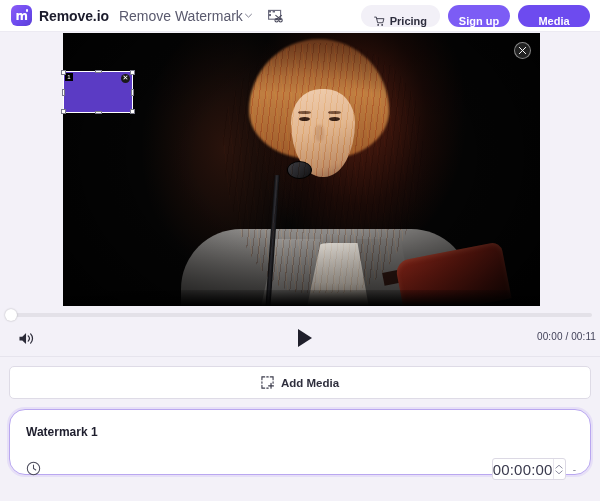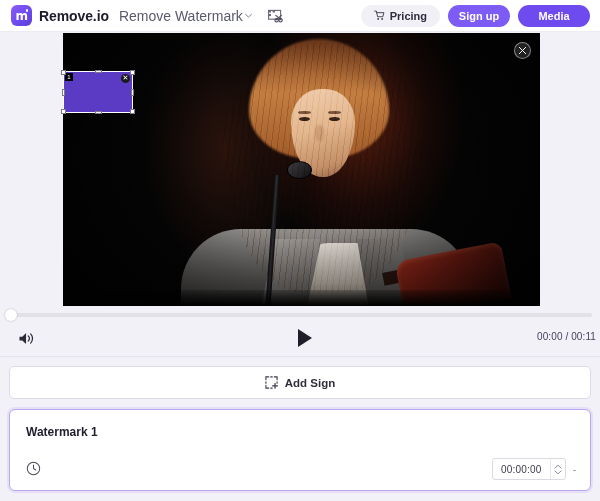--- a/index.html
+++ b/index.html
@@ -43,21 +43,21 @@
   }
   .chev { width: 9px; height: 9px; display: block; }
   .cut-icon { margin-left: 14px; width: 16px; height: 16px; display:block; cursor:pointer; }
 
   .header-right {
     margin-left: auto; display: flex; align-items: center; gap: 8px;
     margin-right: 10px;
   }
   .btn {
     border-radius: 12px; font-size: 11px; font-weight: bold;
-    display: flex; align-items: center; justify-content: center;
+    display: flex; align-items: flex-end; justify-content: center;
     cursor: pointer; border: none; white-space: nowrap;
   }
   .btn-pricing {
     background: #f2f0f7; color: #2d2d3d; height: 22px; padding: 0 13px; gap: 5px;
   }
   .btn-signup { background: #7c5cf5; color: #fff; height: 22px; width: 62px; }
   .btn-export { background: #6d4bef; color: #fff; height: 22px; width: 72px; }
   .cart-icon { width: 11px; height: 11px; display: block; }
 
   
@@ -243,39 +243,39 @@
     position: absolute; left: 9px; top: 366px; width: 582px; height: 33px;
     background: #ffffff; border: 1px solid #dedbe6; border-radius: 5px;
     display: flex; align-items: center; justify-content: center;
     gap: 7px; cursor: pointer;
   }
   .add-area-label { font-size: 11.5px; color: #2f2f3d; font-weight: bold; }
   .addarea-icon { width: 13px; height: 13px; display: block; }
 
   
   .wm-panel {
-    position: absolute; left: 9px; top: 409px; width: 582px; height: 82px;
-    background: #ffffff; border: 1px solid #b9a7f0; border-radius: 6px;
+    position: absolute; left: 9px; top: 409px; width: 582px; height: 66px;
+    background: #ffffff; border: 1px solid #b9a7f0; border-radius: 16px;
     box-shadow: 0 0 0 2px rgba(160,130,240,0.16);
   }
   .wm-title {
     position: absolute; left: 16px; top: 15px;
     font-size: 12px; font-weight: bold; color: #1e1e2d;
   }
   .clock-icon { position: absolute; left: 16px; top: 51px; width: 15px; height: 15px; display:block; }
   .time-row {
     position: absolute; right: 14px; top: 48px;
     display: flex; align-items: center; gap: 7px;
   }
   .time-input {
     width: 74px; height: 22px; border: 1px solid #dcd9e4; border-radius: 3px;
     background: #fff; display: flex; align-items: center; cursor: text;
   }
   .time-val {
-    flex: 1; text-align: center; font-size: 10px; color: #3a3a4d;
+    flex: 1; text-align: center; font-size: 15px; color: #3a3a4d;
     letter-spacing: 0.2px;
   }
   .spin {
     width: 15px; height: 100%; border-left: 1px solid #e8e6ee;
     display: flex; flex-direction: column; align-items: center;
     justify-content: center; gap: 1px; cursor: pointer;
   }
   .spin svg { display: block; }
   .dash { font-size: 10px; color: #8a8a99; }
 </style>
@@ -387,21 +387,21 @@
   <div class="divider"></div>
 
   <div class="add-area">
     <svg class="addarea-icon" viewBox="0 0 14 14">
       <path d="M1 4 V1 H4" fill="none" stroke="#3a3a4a" stroke-width="1.2" stroke-linecap="round"></path>
       <path d="M10 1 H13 V4" fill="none" stroke="#3a3a4a" stroke-width="1.2" stroke-linecap="round"></path>
       <path d="M1 10 V13 H4" fill="none" stroke="#3a3a4a" stroke-width="1.2" stroke-linecap="round"></path>
       <path d="M6.2 1 H7.8 M6.2 13 H7.8 M1 6.2 V7.8 M13 6.2 V7.8" stroke="#3a3a4a" stroke-width="1.2" stroke-linecap="round"></path>
       <path d="M10.8 8 V13.2 M8.2 10.6 H13.4" stroke="#3a3a4a" stroke-width="1.3" stroke-linecap="round"></path>
     </svg>
-    <span class="add-area-label">Add Sign</span>
+    <span class="add-area-label">Add Media</span>
   </div>
 
   <div class="wm-panel">
     <div class="wm-title">Watermark 1</div>
 
     <svg class="clock-icon" viewBox="0 0 16 16">
       <circle cx="8" cy="8" r="6.6" fill="none" stroke="#4c4c5c" stroke-width="1.1"></circle>
       <path d="M8 4.2 V8 L10.4 9.6" fill="none" stroke="#4c4c5c" stroke-width="1.1" stroke-linecap="round"></path>
     </svg>
 

